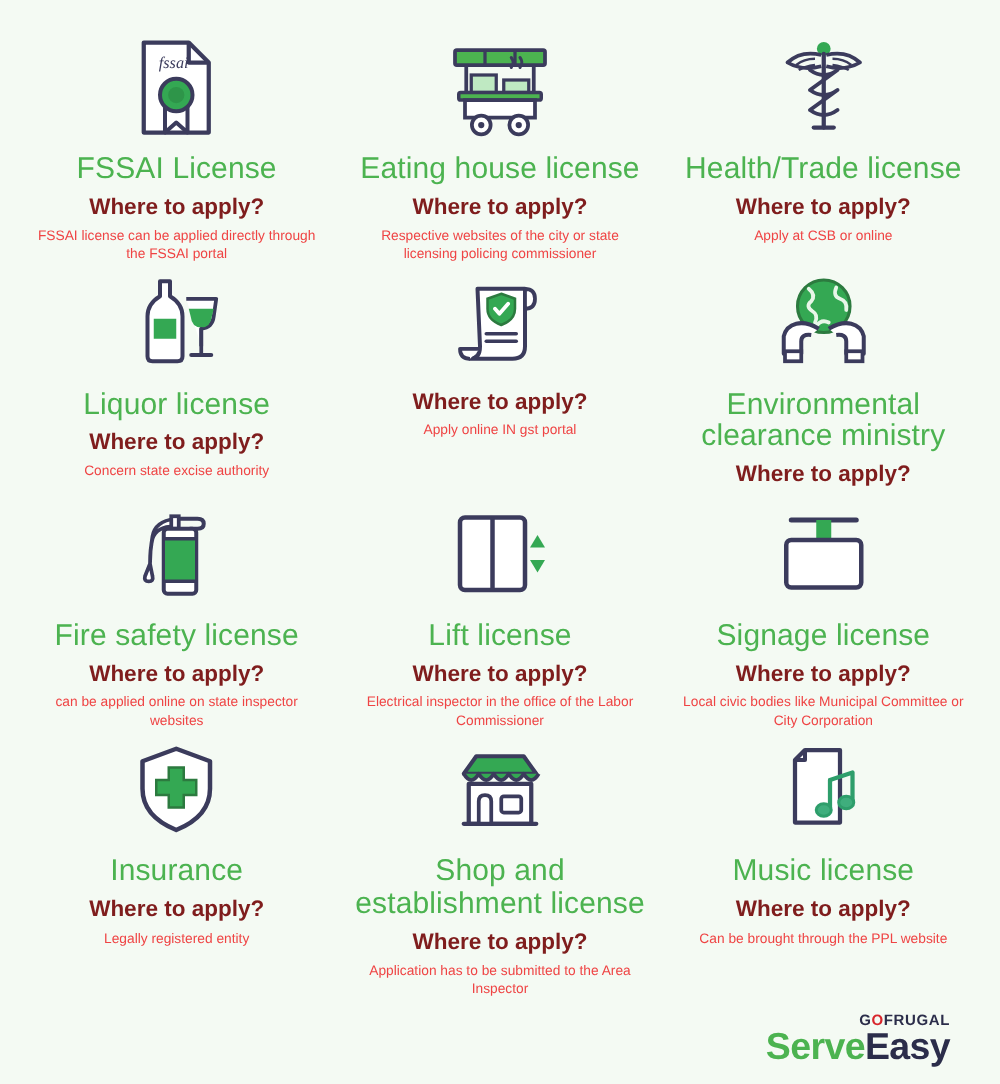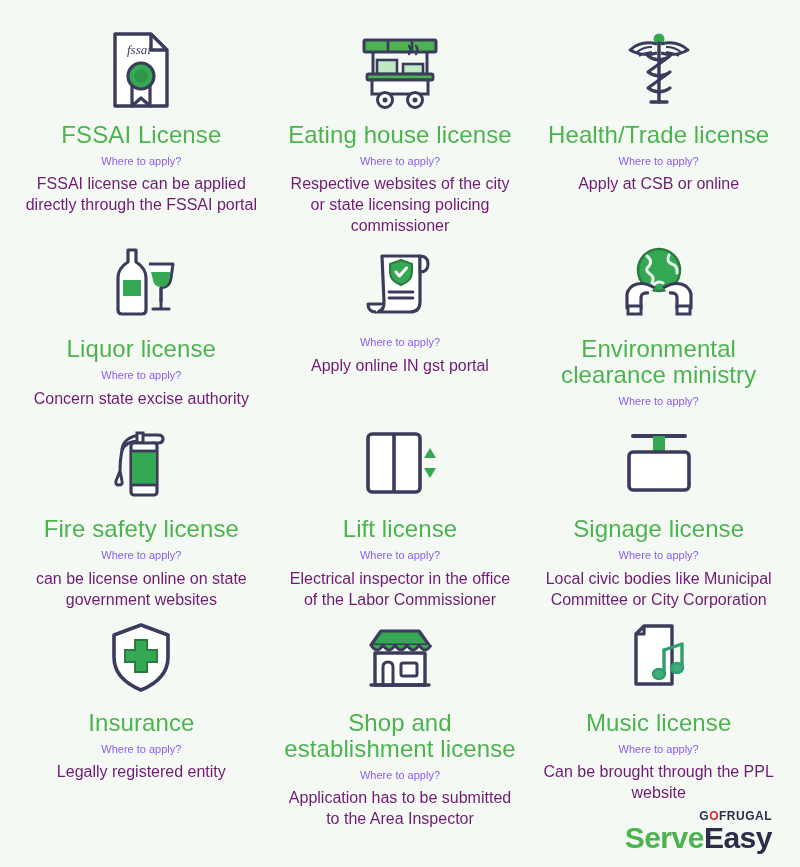--- a/index.html
+++ b/index.html
@@ -50,43 +50,43 @@
   }
   .card-title {
     color: #4cb350;
     font-size: 24px;
     font-weight: 400;
     line-height: 1.08;
     letter-spacing: 0.1px;
     margin: 0 0 7px 0;
   }
   .where-label {
-    color: #8b5cf6;
-    font-size: 11px;
-    font-weight: 400;
+    color: #7f1d1d;
+    font-size: 18px;
+    font-weight: 700;
     line-height: 1.2;
     margin: 0 0 5px 0;
   }
   .card-desc {
-    color: #701a75;
-    font-size: 16px;
+    color: #ef4444;
+    font-size: 11px;
     font-weight: 400;
     line-height: 1.32;
     margin: 0;
     max-width: 245px;
   }
   
   .r1 .card { min-height: 188px; }
   .r2 .card { min-height: 180px; }
   .r3 .card { min-height: 180px; }
   .r4 .card { min-height: 170px; }
 
   .logo-area {
     position: absolute;
-    right: 28px;
+    right: 40px;
     bottom: 14px;
     text-align: right;
     line-height: 1;
   }
   .logo-top {
     font-size: 12px;
     font-weight: 700;
     letter-spacing: 0.5px;
     color: #2b2d4a;
     margin-bottom: 1px;
@@ -226,21 +226,21 @@
             <path d="M34 10 q-16 2 -18 14 q-2 12 -2 22 l-4 10 q-1 4 3 4 q4 0 3 -4 l-2 -10 q0 -12 2 -20 q3 -10 18 -10 z" fill="#ffffff" stroke="#3b3b5c" stroke-width="3" stroke-linejoin="round"></path>
             <rect x="31" y="8" width="6" height="10" fill="#ffffff" stroke="#3b3b5c" stroke-width="3"></rect>
             <rect x="25" y="18" width="26" height="52" rx="3" fill="#ffffff" stroke="#3b3b5c" stroke-width="3.2"></rect>
             <rect x="26" y="26" width="24" height="34" fill="#34a853"></rect>
             <line x1="25" y1="26" x2="51" y2="26" stroke="#3b3b5c" stroke-width="2.8"></line>
             <line x1="25" y1="60" x2="51" y2="60" stroke="#3b3b5c" stroke-width="2.8"></line>
           </svg>
         </div>
         <div class="card-title">Fire safety license</div>
         <div class="where-label">Where to apply?</div>
-        <div class="card-desc">can be license online on state government websites</div>
+        <div class="card-desc">can be applied online on state inspector websites</div>
       </div>
 
       <div class="card">
         <div class="icon-wrap">
           <svg width="80" height="72" viewBox="0 0 80 72">
             <rect x="8" y="6" width="52" height="58" rx="4" fill="#ffffff" stroke="#3b3b5c" stroke-width="3.6"></rect>
             <line x1="34" y1="6" x2="34" y2="64" stroke="#3b3b5c" stroke-width="3.6"></line>
             <path d="M70 20 l6 10 h-12 z" fill="#34a853"></path>
             <path d="M70 50 l-6 -10 h12 z" fill="#34a853"></path>
           </svg>

